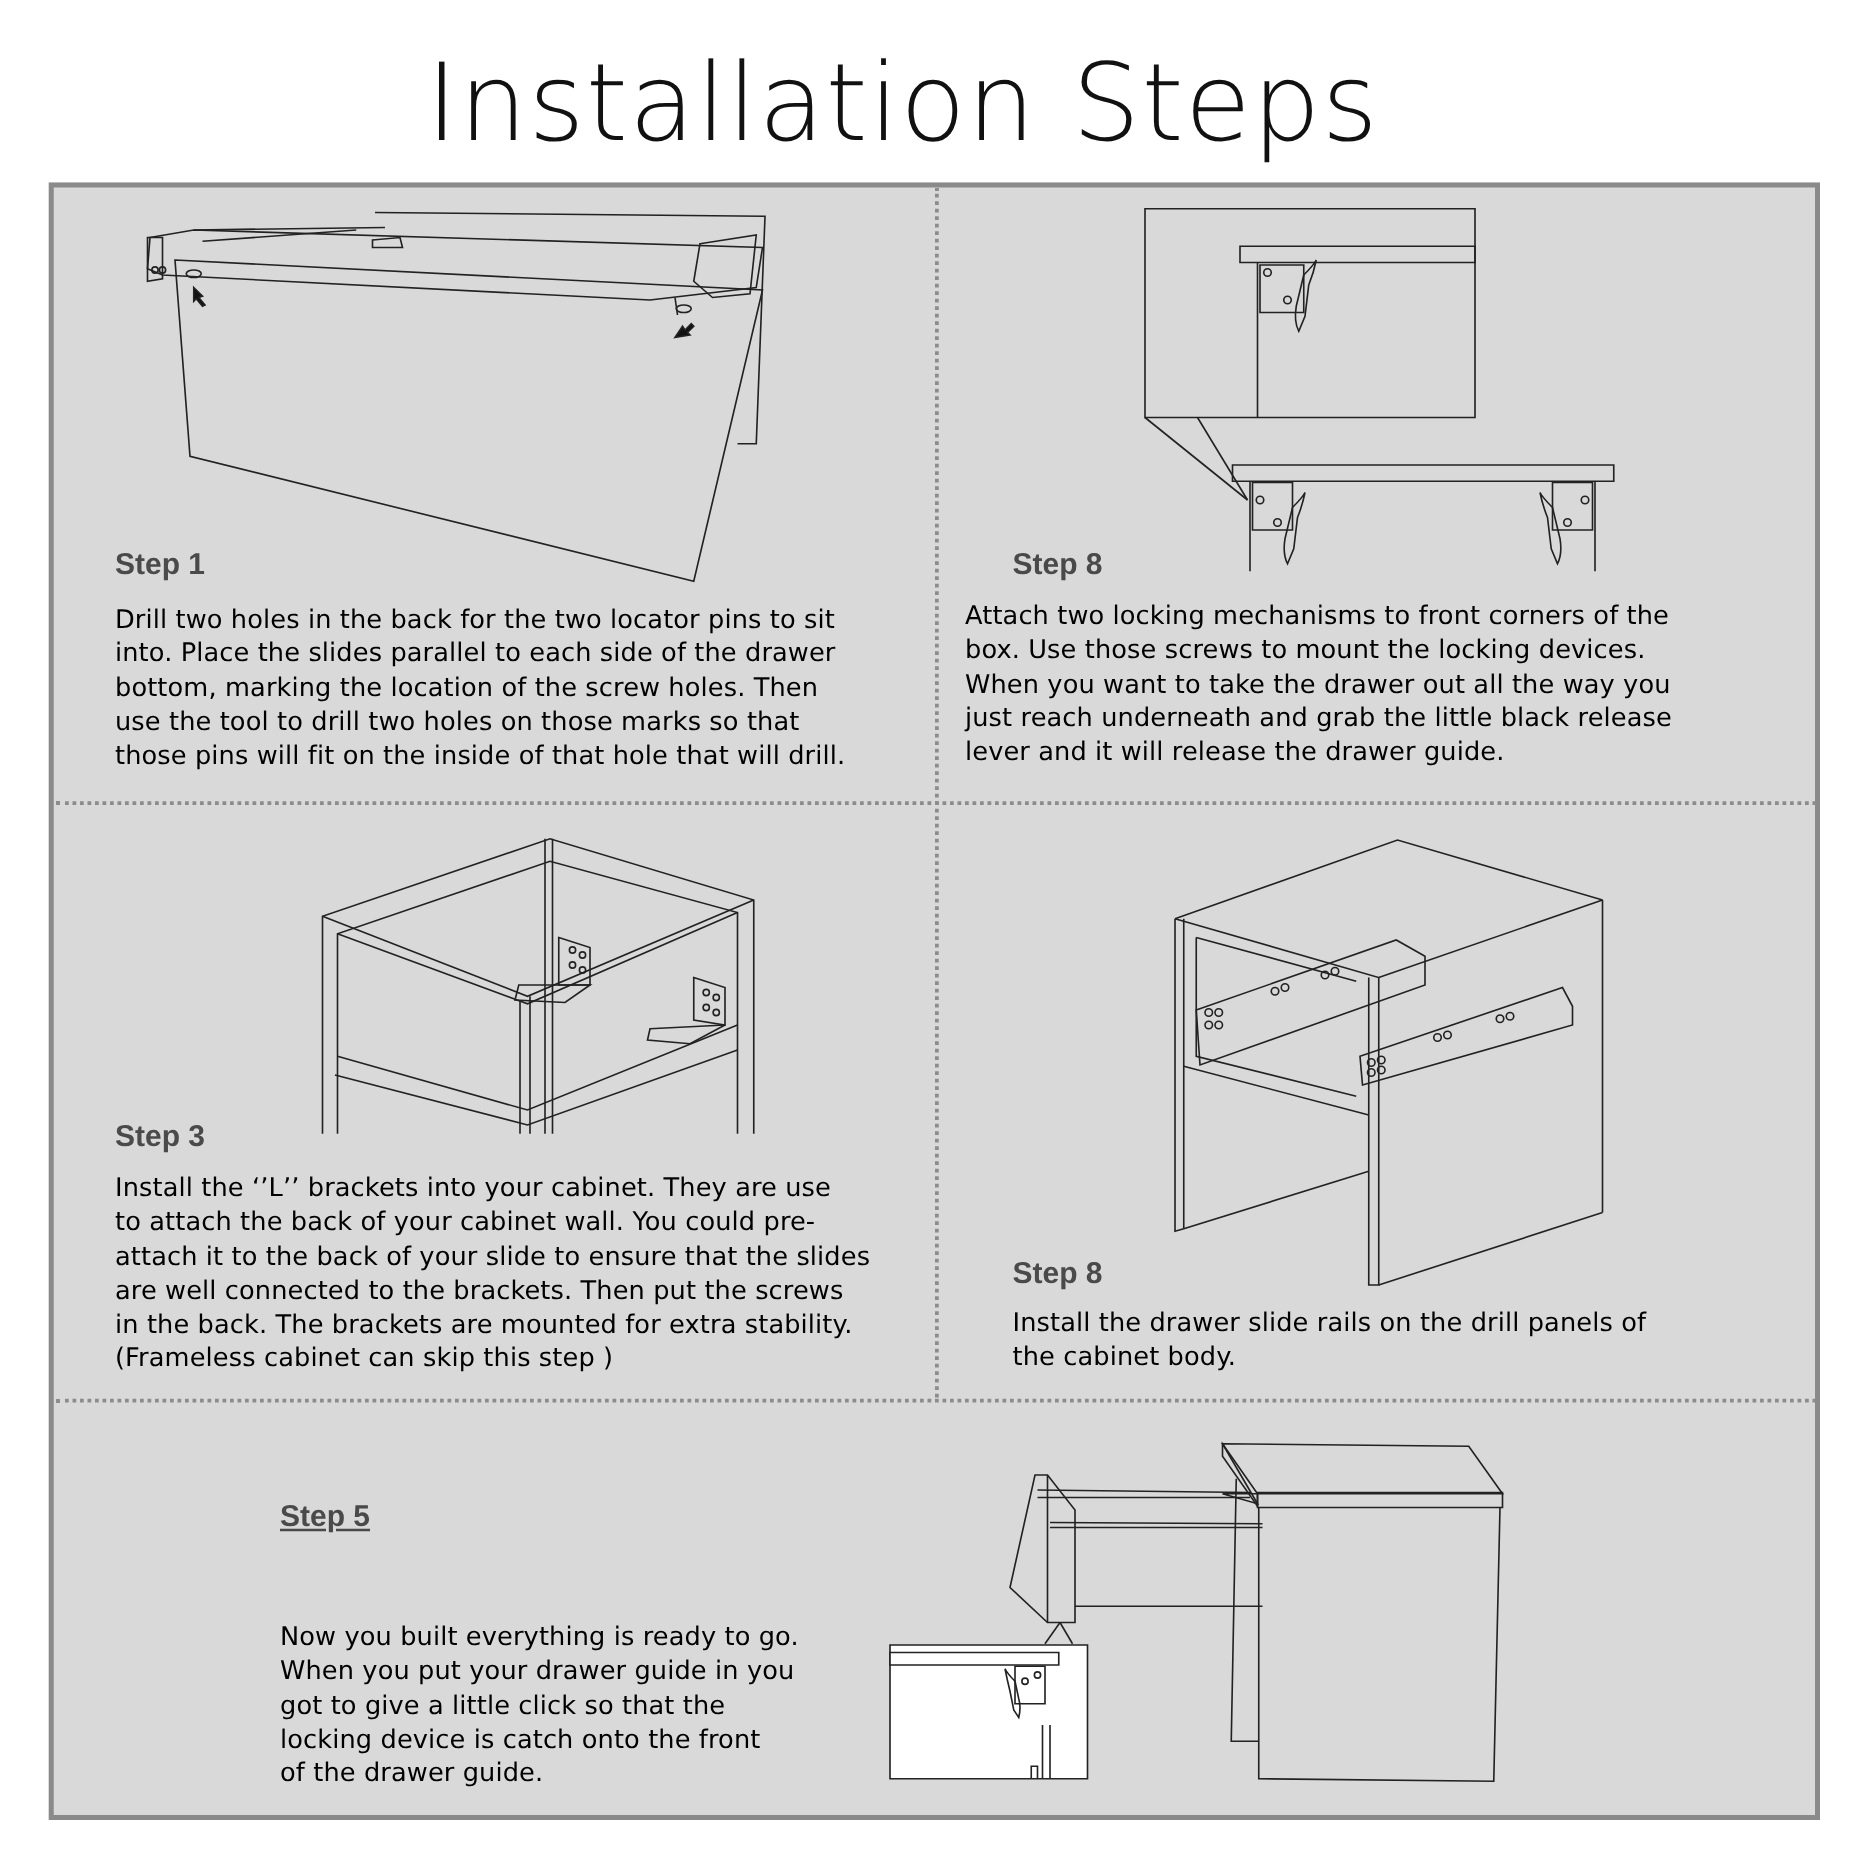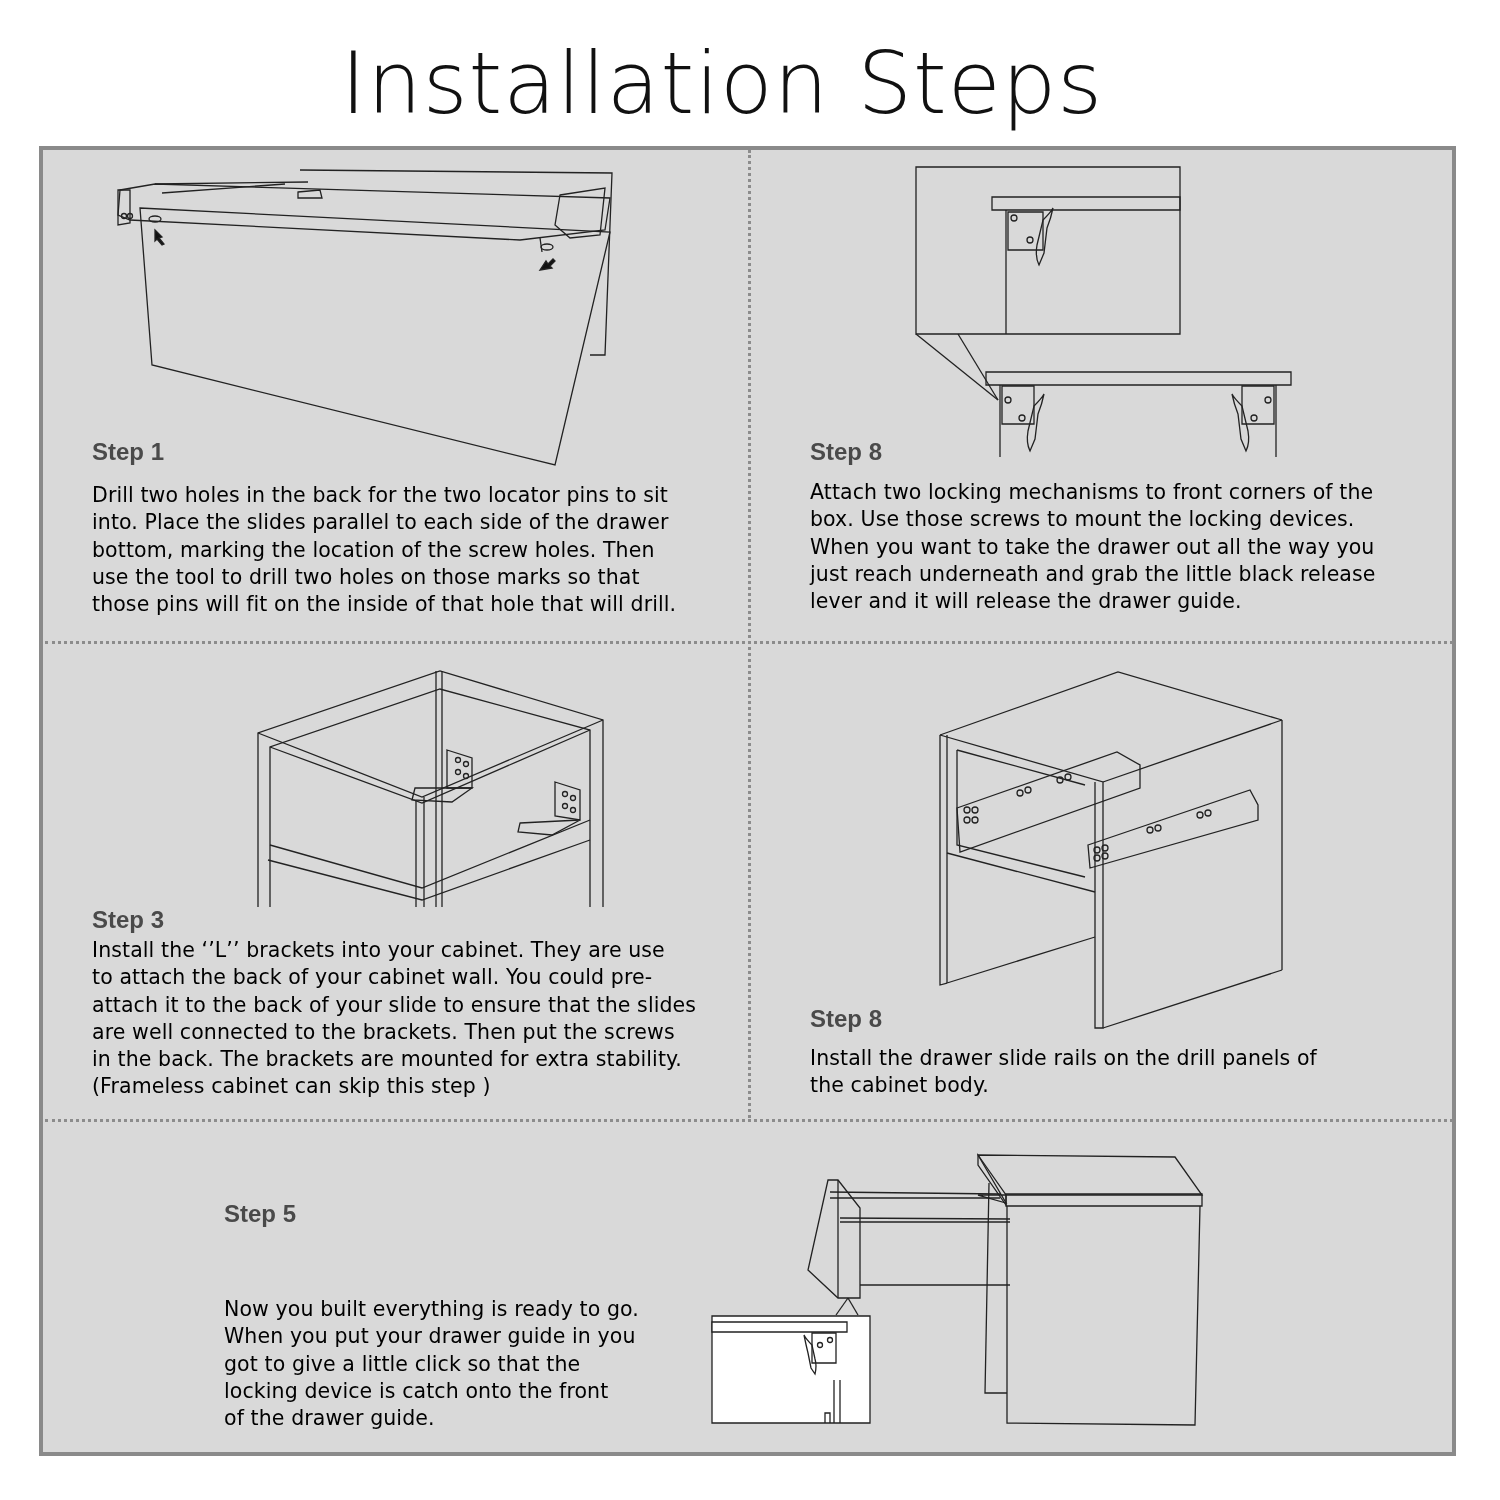--- a/index.html
+++ b/index.html
@@ -82,21 +82,21 @@
     <path d="M134,246 q8,-8 10,-12 q-2,10 -6,20 l-3,25 l-5,12 q-4,-8 -2,-20 z"></path>
   </g>
   <g>
     <rect x="342" y="226" width="32" height="38"></rect>
     <circle cx="368" cy="240" r="3"></circle>
       <circle cx="354" cy="258" r="3"></circle>
     <path d="M342,246 q-8,-8 -10,-12 q2,10 6,20 l3,25 l5,12 q4,-8 2,-20 z"></path>
   </g>
 </svg>
 <div class="step-title" style="left:810px;top:438px;">Step 8</div>
-<div class="step-text" style="left:810px;top:479px;">Attach two locking mechanisms to front corners of the
+<div class="step-text" style="left:772px;top:479px;">Attach two locking mechanisms to front corners of the
 box. Use those screws to mount the locking devices.
 When you want to take the drawer out all the way you
 just reach underneath and grab the little black release
 lever and it will release the drawer guide.</div>
 
 <svg class="ill" style="left:240px;top:660px;" width="380" height="260" viewBox="0 0 380 260" fill="none" stroke="#222" stroke-width="1.3">
   <polyline points="18,247 18,73 200,11 363,60 363,247"></polyline>
   <polyline points="30,247 30,87 200,29 350,70 350,247"></polyline>
   <line x1="196" y1="11" x2="196" y2="247"></line>
   <line x1="202" y1="11" x2="202" y2="247"></line>
@@ -116,21 +116,21 @@
   </g>
   <g>
     <polygon points="315,122 340,130 340,160 315,156"></polygon>
     <polygon points="280,163 340,160 312,175 278,172"></polygon>
     <circle cx="325" cy="134" r="2.5"></circle>
       <circle cx="333" cy="138" r="2.5"></circle>
       <circle cx="325" cy="146" r="2.5"></circle>
       <circle cx="333" cy="150" r="2.5"></circle>
   </g>
 </svg>
-<div class="step-title" style="left:92px;top:896px;margin-top:10px;">Step 3</div>
+<div class="step-title" style="left:92px;top:896px;">Step 3</div>
 <div class="step-text" style="left:92px;top:937px;">Install the ‘’L’’ brackets into your cabinet. They are use
 to attach the back of your cabinet wall. You could pre-
 attach it to the back of your slide to ensure that the slides
 are well connected to the brackets. Then put the screws
 in the back. The brackets are mounted for extra stability.
 (Frameless cabinet can skip this step )</div>
 
 <svg class="ill" style="left:920px;top:660px;" width="380" height="380" viewBox="0 0 380 380" fill="none" stroke="#222" stroke-width="1.3">
   <polyline points="20,75 198,12 362,60"></polyline>
   <polyline points="20,75 20,325 27,323"></polyline>
@@ -190,18 +190,18 @@
   <line x1="140" y1="240" x2="140" y2="283"></line>
   <line x1="134" y1="240" x2="134" y2="283"></line>
   <g>
     <rect x="112" y="193" width="24" height="30"></rect>
     <circle cx="120" cy="205" r="2.5"></circle>
       <circle cx="130" cy="200" r="2.5"></circle>
     <path d="M112,205 q-6,-6 -8,-10 q2,10 4,18 l3,15 l4,6 q2,-8 0,-15 z"></path>
   </g>
   <path d="M125,283 l0,-10 l5,0 l0,10"></path>
 </svg>
-<div class="step-title" style="left:224px;top:1200px;">Step 5</div>
+<div class="step-title" style="left:224px;top:1200px;text-decoration:underline;">Step 5</div>
 <div class="step-text" style="left:224px;top:1296px;">Now you built everything is ready to go.
 When you put your drawer guide in you
 got to give a little click so that the
 locking device is catch onto the front
 of the drawer guide.</div>
 
 </body></html>

